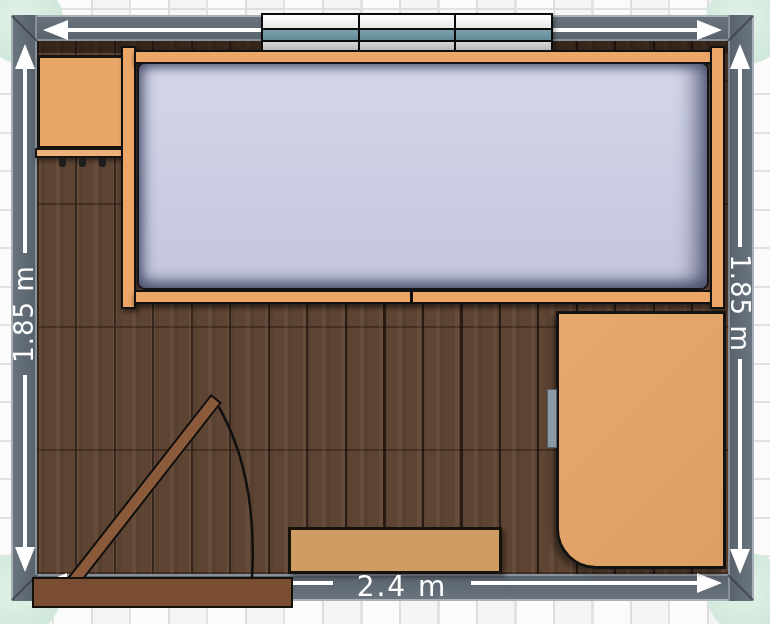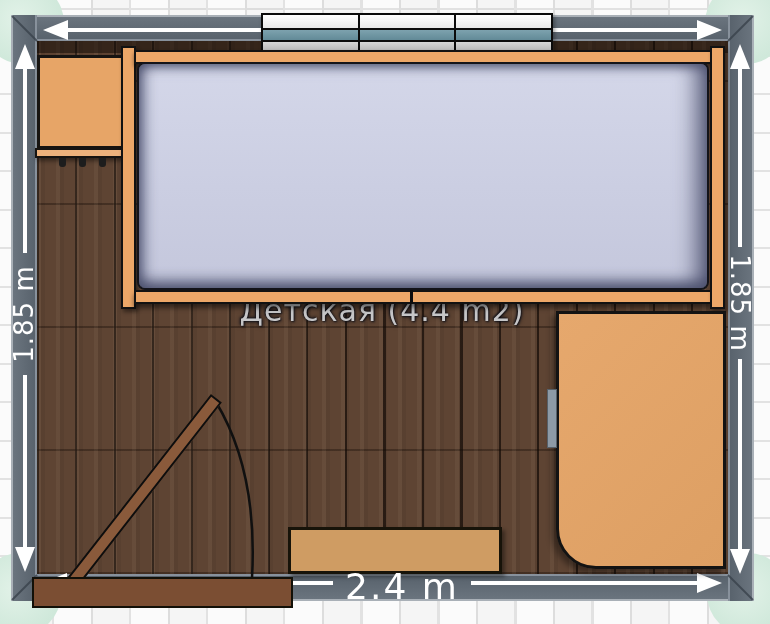--- a/index.html
+++ b/index.html
@@ -95,41 +95,40 @@
 
   .door-leaf{left:74px;top:569px;width:234px;height:14px;background:#8a5a3b;
     border:2px solid #0e0e0e;transform-origin:6px 12px;transform:rotate(-52deg);}
   .door-threshold{left:32px;top:577px;width:261px;height:31px;background:#7b4e33;
     border:2px solid #121008;}
 
   .dim-label{position:absolute;z-index:6;color:#ffffff;white-space:nowrap;
     font-size:26px;letter-spacing:1px;}
   .dim-left{left:24px;top:314px;transform:translate(-50%,-50%) rotate(-90deg);}
   .dim-right{left:740px;top:303px;transform:translate(-50%,-50%) rotate(90deg);}
-  .dim-bottom{left:402px;top:587px;transform:translate(-50%,-52%);font-size:36px;letter-spacing:2px;}
+  .dim-bottom{left:402px;top:587px;transform:translate(-50%,-52%);font-size:28px;letter-spacing:2px;}
 </style>
 </head>
 <body>
 
 <div class="scene">
 
   <div class="corner tl"></div>
   <div class="corner tr"></div>
   <div class="corner bl"></div>
   <div class="corner br"></div>
 
   <div class="wall wall-top"></div>
   <div class="wall wall-bottom"></div>
   <div class="wall wall-left"></div>
   <div class="wall wall-right"></div>
 
   <div class="floor"></div>
   <div class="floor-shadow"></div>
 
-  <div class="room-label">Детская (4.4 m2)</div>
 
   <svg class="overlay-svg" width="770" height="624" viewBox="0 0 770 624">
     <g stroke="#39424b" stroke-width="2" opacity="0.8">
       <line x1="12" y1="16" x2="37" y2="41"></line>
       <line x1="753" y1="16" x2="728" y2="41"></line>
       <line x1="12" y1="600" x2="37" y2="575"></line>
       <line x1="753" y1="600" x2="728" y2="575"></line>
     </g>
     <g stroke="#ffffff" stroke-width="4" fill="none">
       <path d="M64 30 H700"></path>

